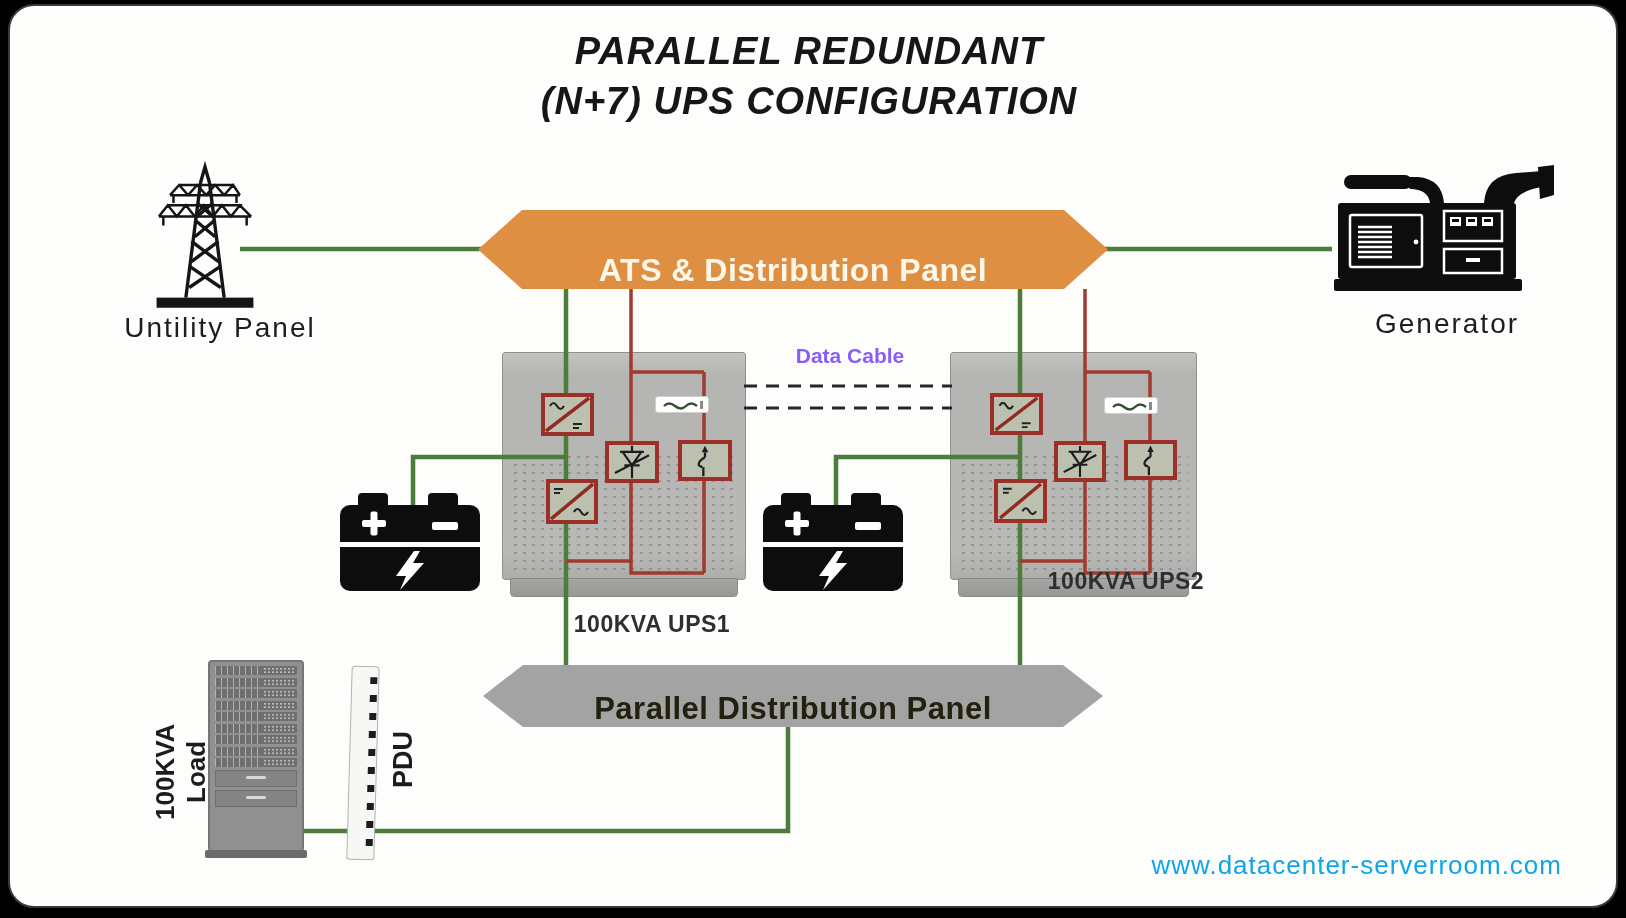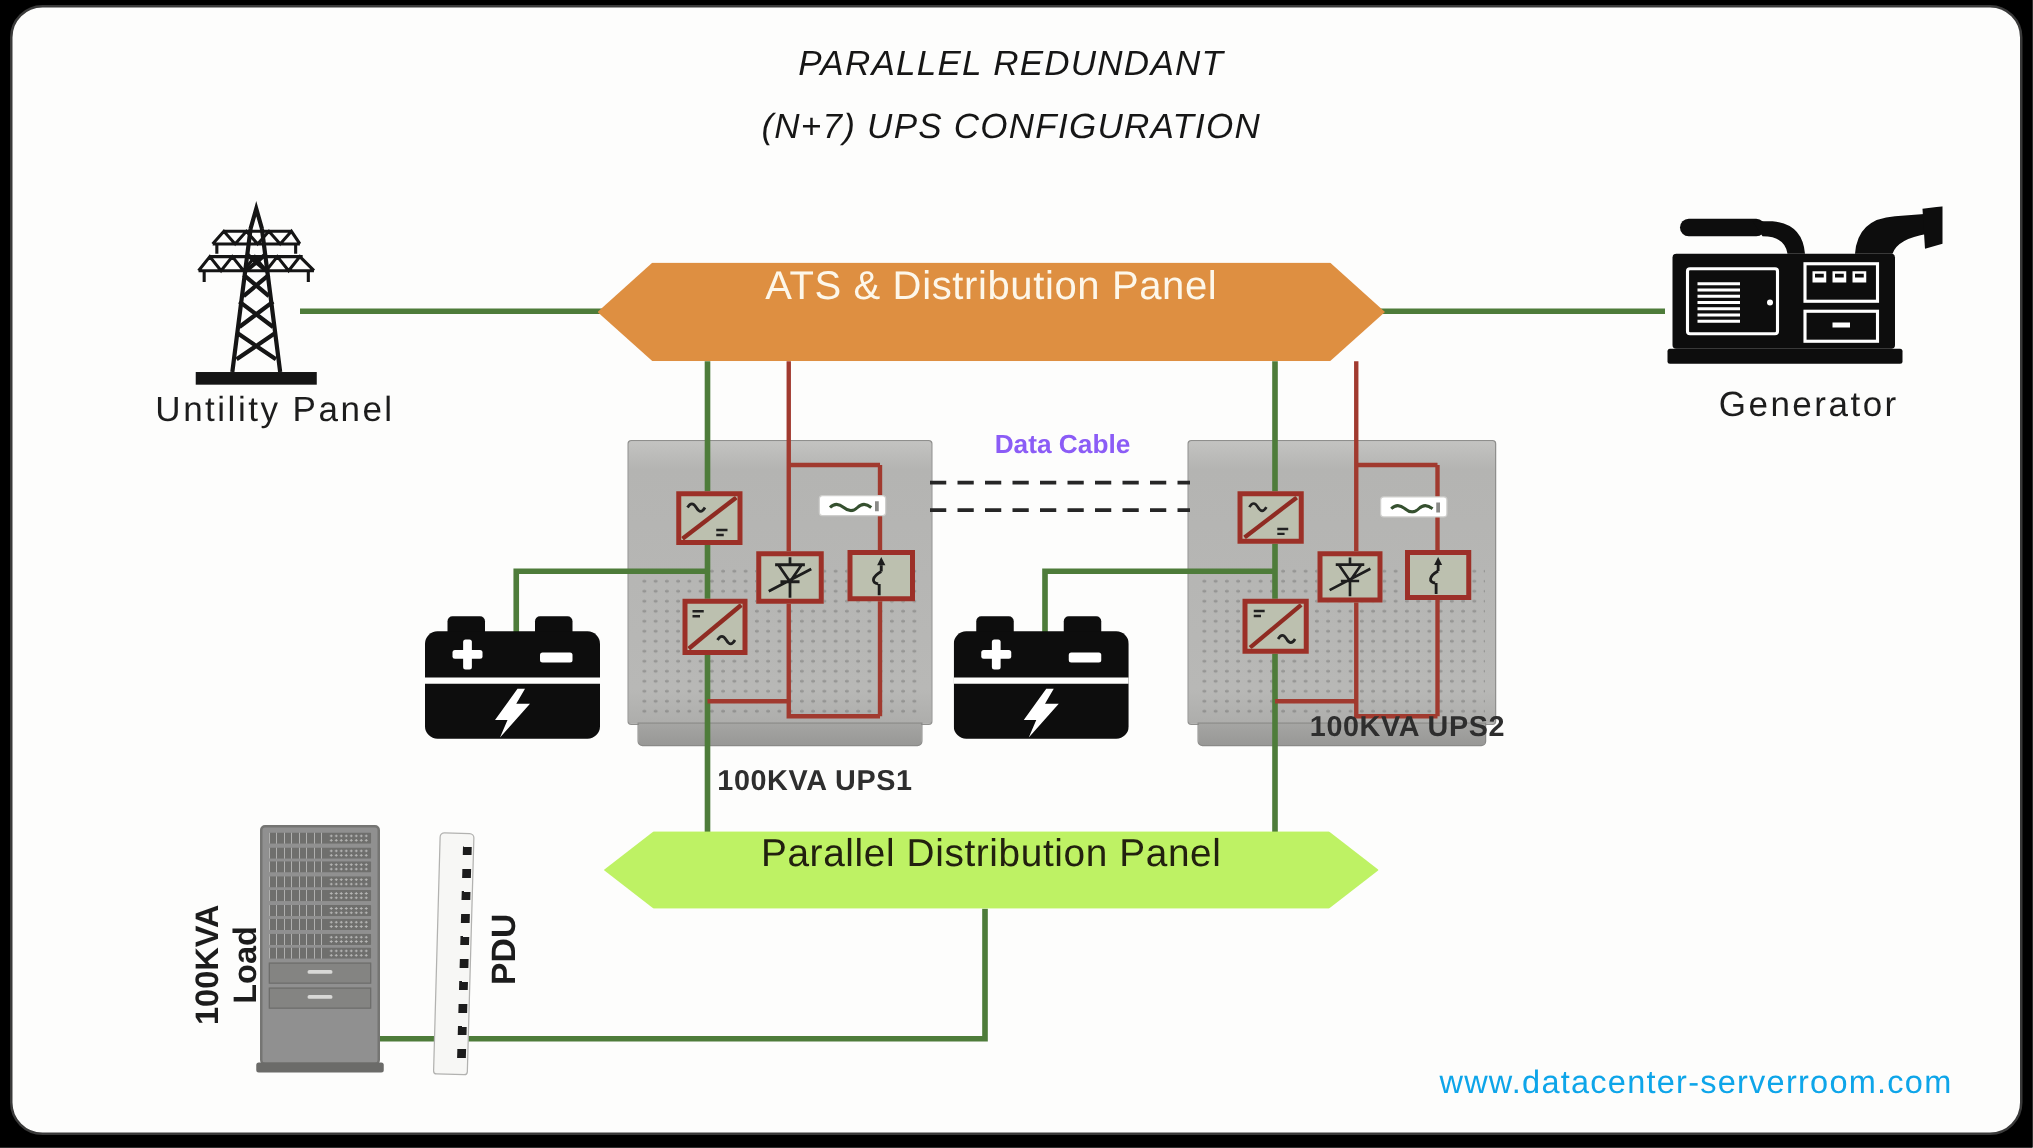--- a/index.html
+++ b/index.html
@@ -4,32 +4,32 @@
 <style>
   html,body{margin:0;padding:0;background:#000;}
   .stage{position:relative;width:1626px;height:918px;background:#000;overflow:hidden;
          font-family:"Liberation Sans",sans-serif;}
   .card{position:absolute;left:8px;top:4px;width:1606px;height:900px;background:#fdfdfc;
         border:2px solid #3a3a3a;border-radius:26px;}
   .abs{position:absolute;}
 
   
   .title{position:absolute;left:0;top:26px;width:1618px;text-align:center;
-         font-weight:normal;font-style:italic;color:#161616;font-size:28px;line-height:50px;
+         font-weight:bold;font-style:italic;color:#161616;font-size:38px;line-height:50px;
          letter-spacing:1px;}
 
   
   svg.wires{position:absolute;left:0;top:0;width:1626px;height:918px;pointer-events:none;}
 
   
-  .banner{position:absolute;display:flex;align-items:flex-start;justify-content:center;
-          font-weight:normal;letter-spacing:.5px;}
+  .banner{position:absolute;display:flex;align-items:flex-end;justify-content:center;
+          font-weight:bold;letter-spacing:.5px;}
   .banner.ats{left:478px;top:210px;width:630px;height:79px;background:#DE8F41;color:#FDF7EA;
           font-size:32px;clip-path:polygon(0 50%,44px 0,calc(100% - 44px) 0,100% 50%,calc(100% - 44px) 100%,44px 100%);}
-  .banner.ppanel{left:483px;top:665px;width:620px;height:62px;background:#bef264;color:#22210f;
+  .banner.ppanel{left:483px;top:665px;width:620px;height:62px;background:#a3a3a3;color:#22210f;
           font-size:31px;clip-path:polygon(0 50%,40px 0,calc(100% - 40px) 0,100% 50%,calc(100% - 40px) 100%,40px 100%);}
 
   
   .caption{position:absolute;color:#1d1d1d;font-size:28px;letter-spacing:2px;text-align:center;}
   .ups-label{position:absolute;color:#2e2e2e;font-size:23px;font-weight:bold;letter-spacing:.5px;text-align:center;}
   .datacable-label{position:absolute;left:770px;top:344px;width:160px;text-align:center;
                    color:#8b5cf6;font-size:21px;font-weight:bold;}
   .vtext{position:absolute;writing-mode:vertical-rl;transform:rotate(180deg);
          color:#1c1c1c;font-weight:bold;text-align:center;}
   .watermark{position:absolute;right:64px;top:850px;color:#0ea5e9;font-size:26px;letter-spacing:1px;}

